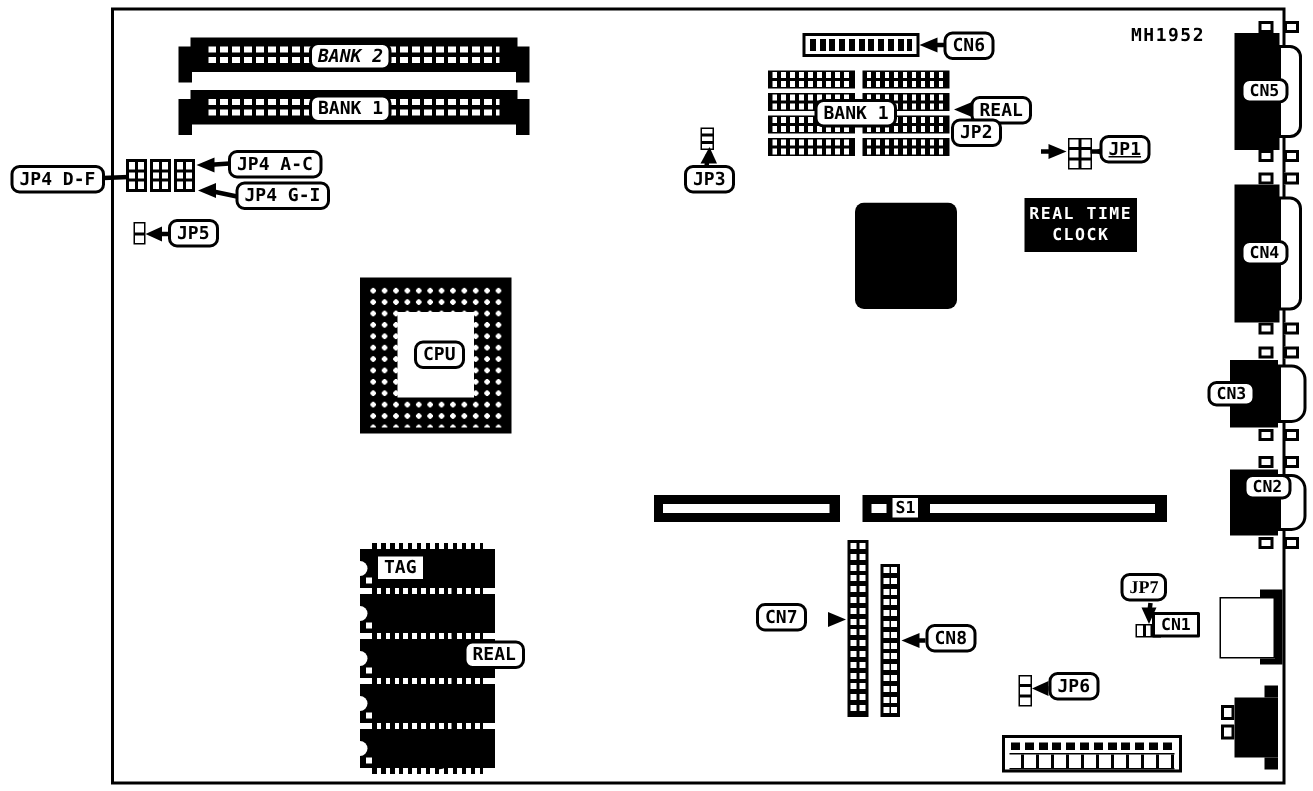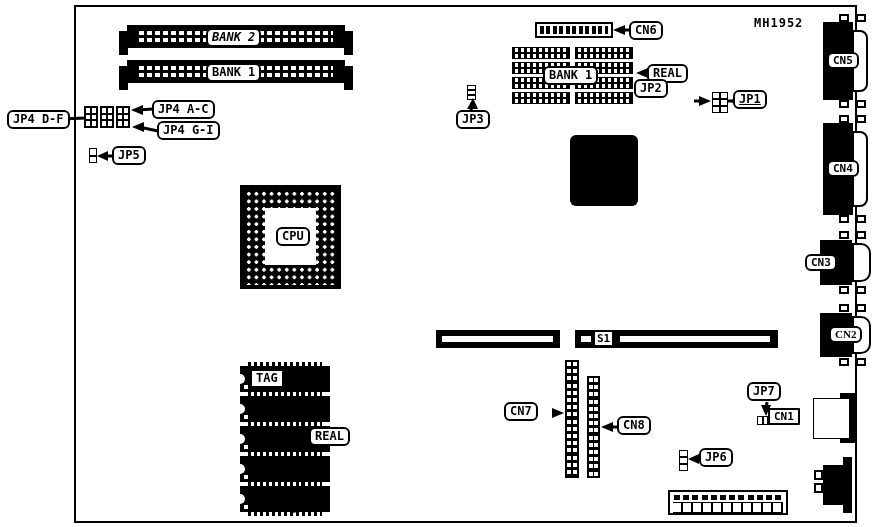--- a/index.html
+++ b/index.html
@@ -174,20 +174,24 @@
 
   <div class="vjump" style="left:467px;top:85px;width:9px;height:15px;grid-template-rows:1fr 1fr 1fr;">
       <i></i>
       <i></i>
       <i></i>
     </div>
   <div class="lbl" style="left:456px;top:110px;">JP3</div>
 
   <div id="qfp"></div>
 
+  <div id="rtc">
+    <div>REAL TIME</div>
+    <div>CLOCK</div>
+  </div>
 
   <div class="blk" style="left:823px;top:22px;width:30px;height:78px;"></div>
   <div class="dsub" style="left:852px;top:30px;width:16px;height:62px;"></div>
   <div class="tab" style="left:839px;top:14px;"></div>
   <div class="tab" style="left:856px;top:14px;"></div>
   <div class="tab" style="left:839px;top:100px;"></div>
   <div class="tab" style="left:856px;top:100px;"></div>
   <div class="lbl small" style="left:827px;top:52px;">CN5</div>
 
   <div class="blk" style="left:823px;top:123px;width:30px;height:92px;"></div>
@@ -205,21 +209,21 @@
   <div class="tab" style="left:839px;top:286px;"></div>
   <div class="tab" style="left:856px;top:286px;"></div>
   <div class="lbl small" style="left:805px;top:254px;">CN3</div>
 
   <div class="blk" style="left:820px;top:313px;width:32px;height:44px;"></div>
   <div class="dsub" style="left:852px;top:316px;width:19px;height:38px;border-radius:0 10px 10px 0;"></div>
   <div class="tab" style="left:839px;top:304px;"></div>
   <div class="tab" style="left:856px;top:304px;"></div>
   <div class="tab" style="left:839px;top:358px;"></div>
   <div class="tab" style="left:856px;top:358px;"></div>
-  <div class="lbl small" style="left:829px;top:326px;font-family:Liberation Serif, serif;">CN2</div>
+  <div class="lbl small" style="left:829px;top:316px;">CN2</div>
 
   <div class="blk" style="left:840px;top:393px;width:15px;height:50px;"></div>
   <div id="cn1-white"></div>
   <div class="lbl sq small" style="left:768px;top:408px;z-index:6;">CN1</div>
 
   <div class="blk" style="left:823px;top:465px;width:29px;height:40px;"></div>
   <div class="blk" style="left:843px;top:457px;width:9px;height:8px;"></div>
   <div class="blk" style="left:843px;top:505px;width:9px;height:8px;"></div>
   <div class="notchbox" style="left:814px;top:470px;"></div>
   <div class="notchbox" style="left:814px;top:483px;"></div>
@@ -236,21 +240,21 @@
   <div class="vconn" style="left:565px;top:360px;width:14px;height:118px;"></div>
   <div class="vconn" style="left:587px;top:376px;width:13px;height:102px;"></div>
   <div class="lbl" style="left:504px;top:402px;">CN7</div>
   <div class="lbl" style="left:617px;top:416px;">CN8</div>
 
   <div class="vjump" style="left:757px;top:416px;width:17px;height:9px;grid-template-columns:1fr 1fr 1fr;">
       <i></i>
       <i></i>
       <i></i>
     </div>
-  <div class="lbl" style="left:747px;top:382px;">JP7</div>
+  <div class="lbl" style="left:747px;top:382px;font-family:Liberation Serif, serif;">JP7</div>
   <div class="vjump" style="left:679px;top:450px;width:9px;height:21px;grid-template-rows:1fr 1fr 1fr;">
       <i></i>
       <i></i>
       <i></i>
     </div>
   <div class="lbl" style="left:699px;top:448px;">JP6</div>
 
   <div id="bottom-conn">
     <div class="r1"></div>
     <div class="r2"></div>

